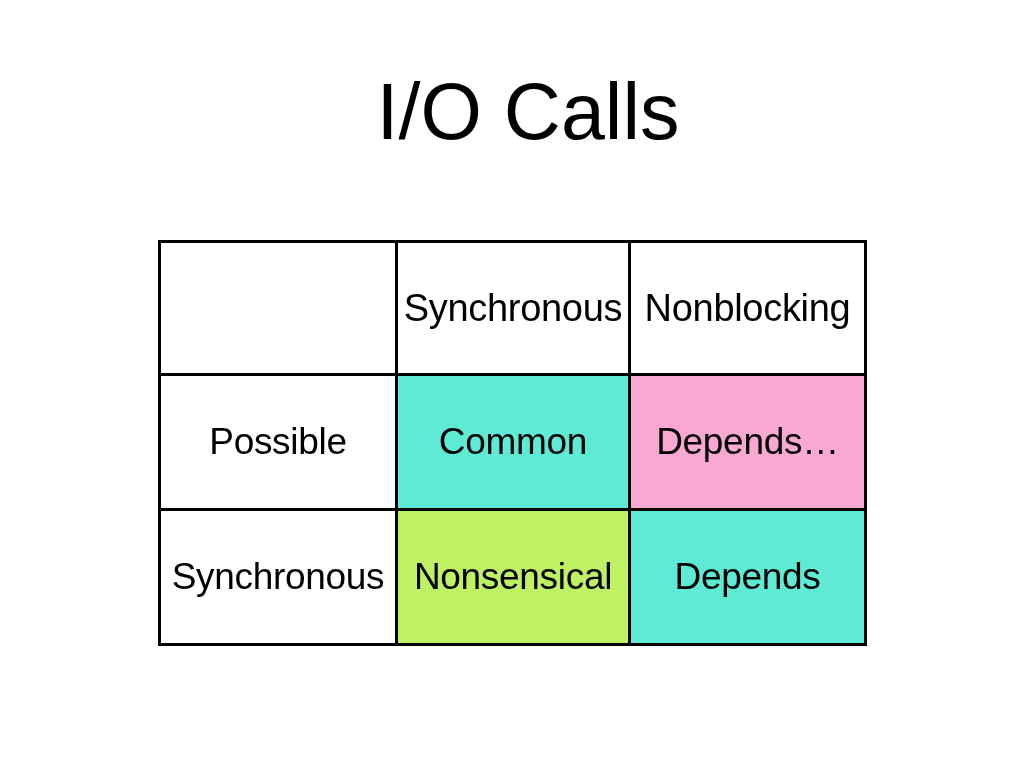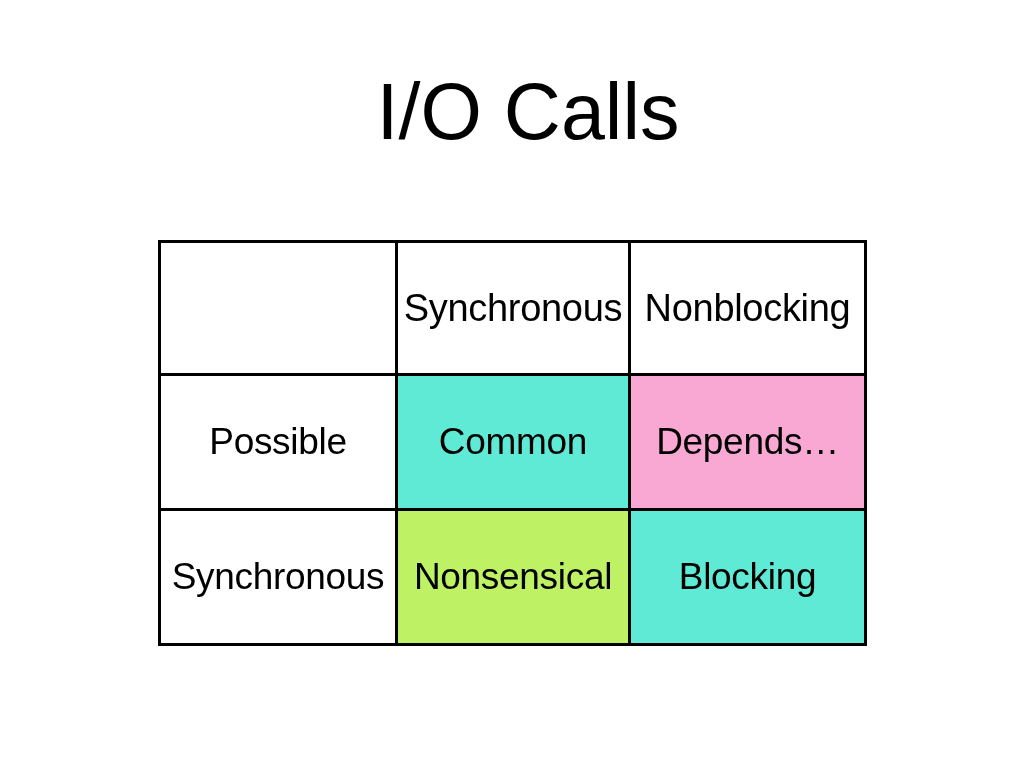--- a/index.html
+++ b/index.html
@@ -114,18 +114,18 @@
 
       <tr class="row-body">
         <td class="cell-axis fill-white">Possible</td>
         <td class="cell-value fill-green">Common</td>
         <td class="cell-value fill-yellow">Depends…</td>
       </tr>
 
       <tr class="row-body">
         <td class="cell-axis fill-white">Synchronous</td>
         <td class="cell-value fill-red">Nonsensical</td>
-        <td class="cell-value fill-green">Blocking</td>
+        <td class="cell-value fill-green">Depends</td>
       </tr>
     </tbody>
   </table>
 
 </div>
 
 </body></html>

